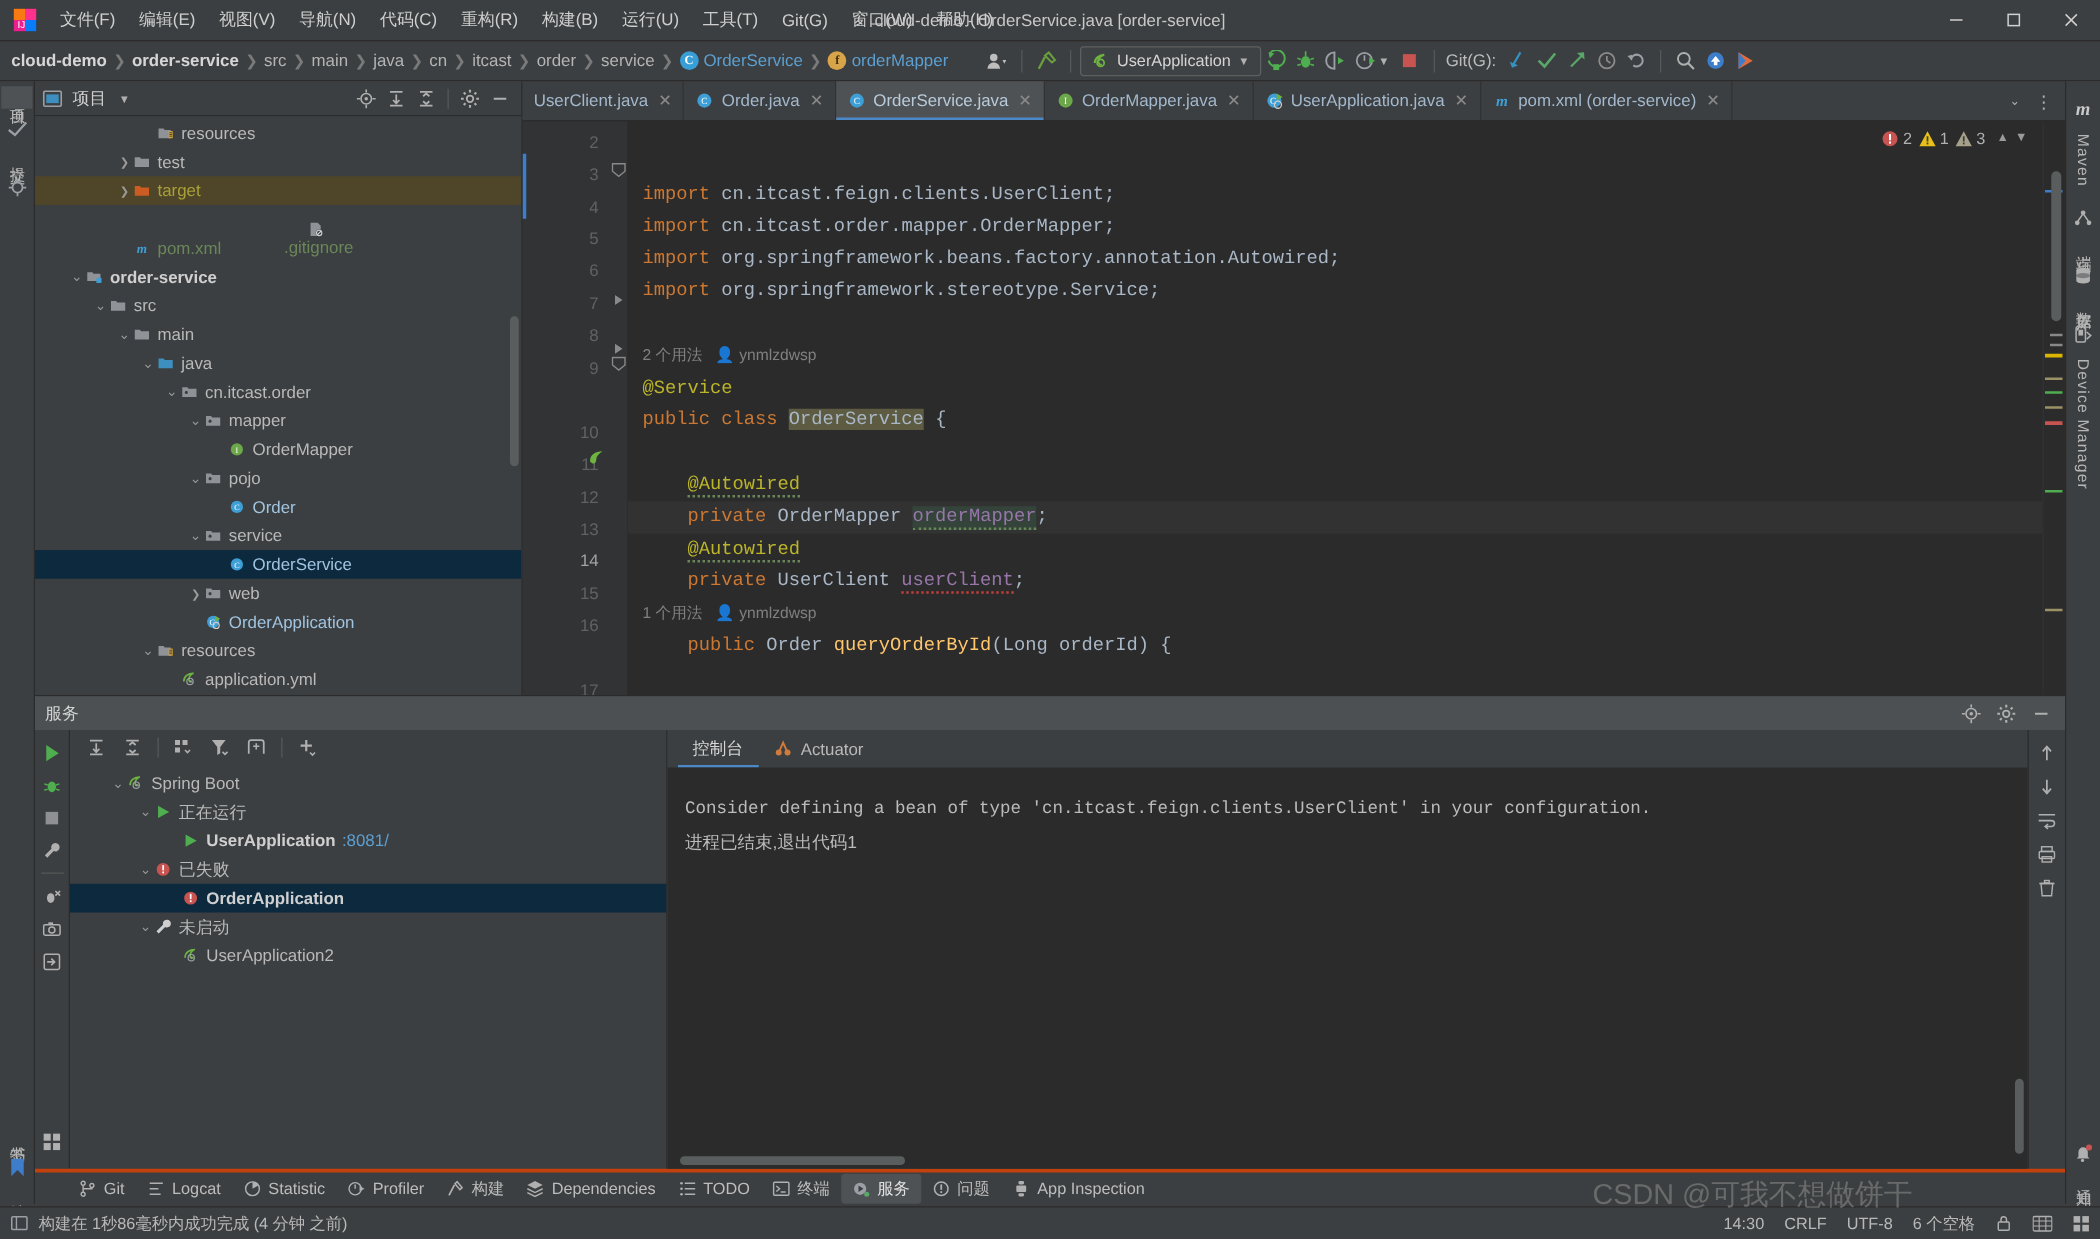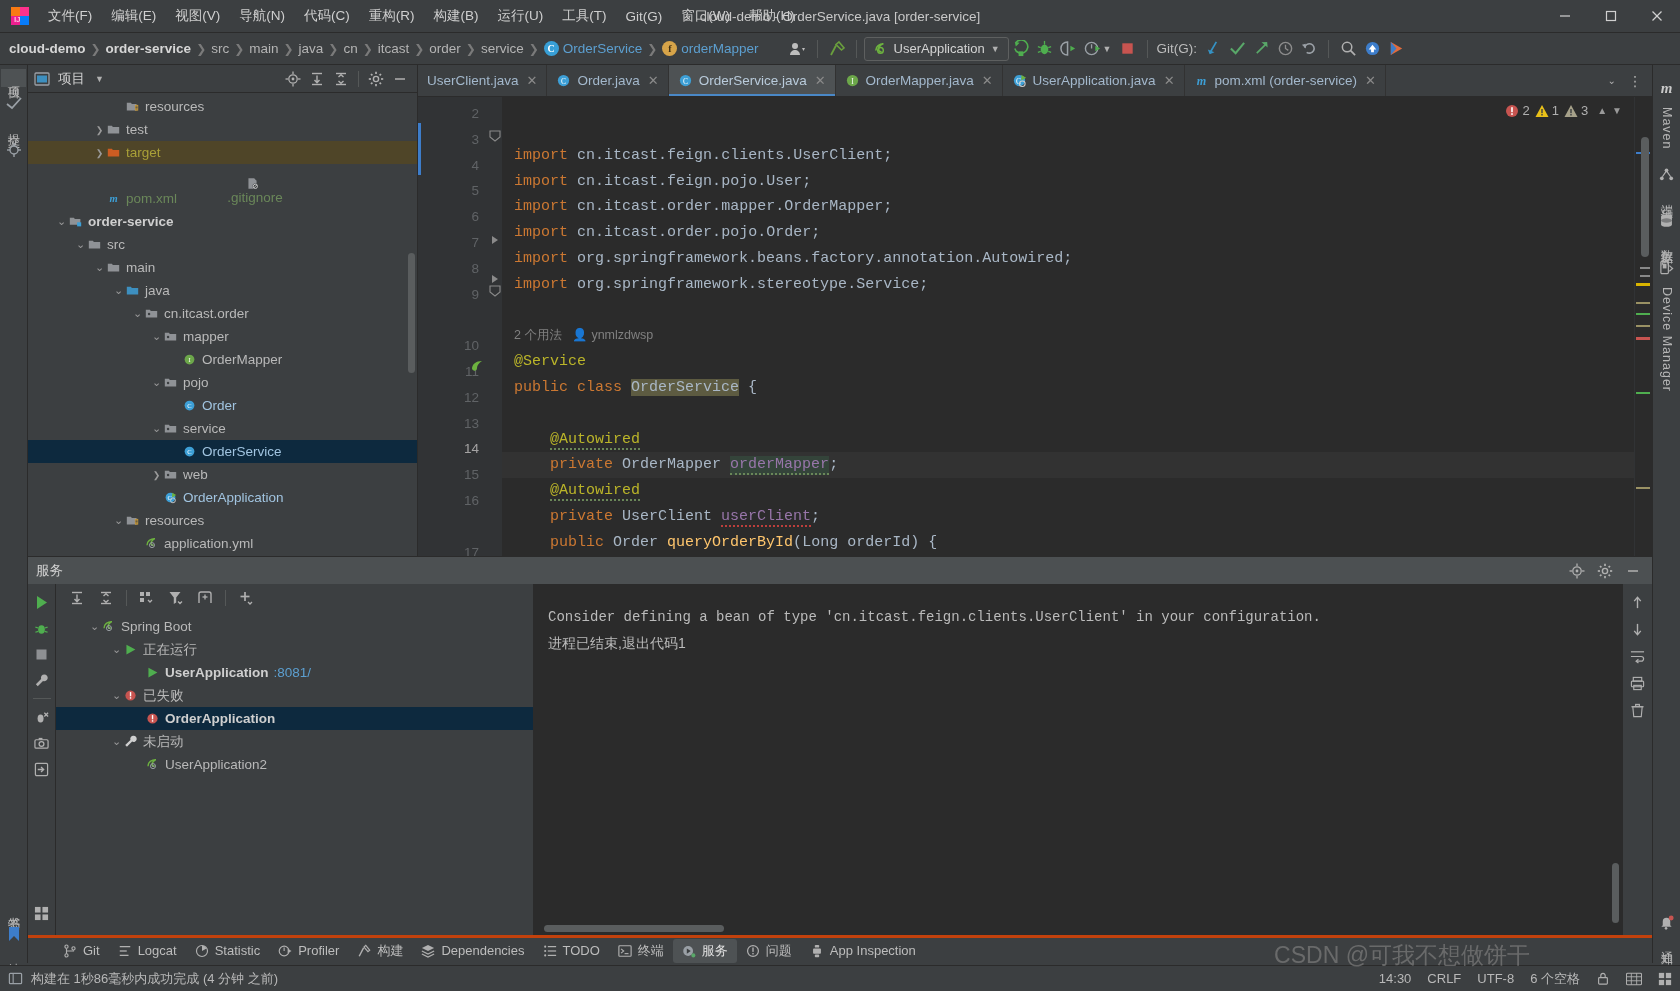--- a/index.html
+++ b/index.html
@@ -723,34 +723,33 @@
               </div>
               <div style="position: absolute; left: 1px; top: 176px; width: 12px; height: 12px;">
                 <svg width="12" height="12" viewBox="0 0 12 12">
                   <path d="M3 2 L9 6 L3 10 Z" fill="#8a8a8a"></path>
                 </svg>
               </div>
             </div>
           <div id="code">
               <div class="cline mono"></div>
               <div class="cline mono"><span class="kw">import</span><span class="plain"> </span><span class="plain">cn</span><span class="plain">.</span><span class="plain">itcast</span><span class="plain">.</span><span class="plain">feign</span><span class="plain">.</span><span class="plain">clients</span><span class="plain">.</span><span class="typ">UserClient</span><span class="plain">;</span></div>
-              <div class="cline mono"><span class="kw">import</span><span class="plain"> </span><span class="plain">cn</span><span class="plain">.</span><span class="plain">itcast</span><span class="plain">.</span><span class="plain">feign</span><span class="plain">.</span><span class="plain">pojo</span><span class="plain">.</span><span class="typ">User</span><span class="plain">;</span></div>
               <div class="cline mono"><span class="kw">import</span><span class="plain"> </span><span class="plain">cn</span><span class="plain">.</span><span class="plain">itcast</span><span class="plain">.</span><span class="plain">order</span><span class="plain">.</span><span class="plain">mapper</span><span class="plain">.</span><span class="typ">OrderMapper</span><span class="plain">;</span></div>
-              <div class="cline mono"><span class="kw">import</span><span class="plain"> </span><span class="plain">cn</span><span class="plain">.</span><span class="plain">itcast</span><span class="plain">.</span><span class="plain">order</span><span class="plain">.</span><span class="plain">pojo</span><span class="plain">.</span><span class="typ">Order</span><span class="plain">;</span></div>
               <div class="cline mono"><span class="kw">import</span><span class="plain"> </span><span class="plain">org</span><span class="plain">.</span><span class="plain">springframework</span><span class="plain">.</span><span class="plain">beans</span><span class="plain">.</span><span class="plain">factory</span><span class="plain">.</span><span class="plain">annotation</span><span class="plain">.</span><span class="typ">Autowired</span><span class="plain">;</span></div>
               <div class="cline mono"><span class="kw">import</span><span class="plain"> </span><span class="plain">org</span><span class="plain">.</span><span class="plain">springframework</span><span class="plain">.</span><span class="plain">stereotype</span><span class="plain">.</span><span class="typ">Service</span><span class="plain">;</span></div>
               <div class="cline mono"></div>
               <div class="cline mono"><span class="hint"><span>2 个用法   </span><span>👤 </span><span>ynmlzdwsp</span></span></div>
               <div class="cline mono"><span class="ann">@Service</span></div>
               <div class="cline mono"><span class="kw">public</span><span class="plain"> </span><span class="kw">class</span><span class="plain"> </span><span class="typ clsbg">OrderService</span><span class="plain"> </span><span class="plain">{</span></div>
               <div class="cline mono"></div>
               <div class="cline mono">    <span class="ann sq">@Autowired</span></div>
               <div class="cline mono hi">    <span class="kw">private</span><span class="plain"> </span><span class="typ">OrderMapper</span><span class="plain"> </span><span class="fld fldbg sq">orderMapper</span><span class="plain">;</span></div>
               <div class="cline mono">    <span class="ann sq">@Autowired</span></div>
               <div class="cline mono">    <span class="kw">private</span><span class="plain"> </span><span class="typ">UserClient</span><span class="plain"> </span><span class="fld sqr">userClient</span><span class="plain">;</span></div>
+              <div class="cline mono"><span class="hint"><span>1 个用法   </span><span>👤 </span><span>ynmlzdwsp</span></span></div>
               <div class="cline mono">    <span class="kw">public</span><span class="plain"> </span><span class="typ">Order</span><span class="plain"> </span><span class="mth">queryOrderById</span><span class="plain">(</span><span class="typ">Long</span><span class="plain"> </span><span class="plain">orderId</span><span class="plain">)</span><span class="plain"> </span><span class="plain">{</span></div>
             </div>
           <div id="inspect">
             <span class="badge">
               <svg width="14" height="14" viewBox="0 0 14 14">
                   <circle cx="7" cy="7" r="6" fill="#c75450"></circle>
                   <rect x="6.2" y="3.2" width="1.6" height="5" fill="#fff"></rect>
                   <rect x="6.2" y="9.2" width="1.6" height="1.7" fill="#fff"></rect>
                 </svg>
               <span>2</span>
@@ -988,20 +987,35 @@
                   <path d="M2.5 10 C2.5 5 7 2 12 2 C9 3.5 7.5 5.5 7.5 8 C7.5 10 9.5 10.8 10.8 9.6" fill="none" stroke="#6db33f" stroke-width="1.7"></path>
                   <circle cx="8.6" cy="10" r="3.1" fill="none" stroke="#9aa0a6" stroke-width="1.2"></circle>
                   <circle cx="8.6" cy="10" r="1" fill="#9aa0a6"></circle>
                 </svg>
                 <span class="lbl">UserApplication2</span>
               </div>
             </div>
         </div>
 
         <div id="console">
+          <div id="console-tabs">
+            <div class="ctab active">
+              <span>控制台</span>
+            </div>
+            <div class="ctab">
+              <span>
+                <svg width="16" height="16" viewBox="0 0 16 16">
+                    <circle cx="4" cy="11" r="2.4" fill="#d07a3c"></circle>
+                    <circle cx="11" cy="11" r="2.4" fill="#d07a3c"></circle>
+                    <path d="M4 11 L7.5 3 L11 11" fill="none" stroke="#d07a3c" stroke-width="1.5"></path>
+                  </svg>
+              </span>
+              <span>Actuator</span>
+            </div>
+          </div>
           <div id="console-out">
             <div class="oline"></div>
             <div class="oline">Consider defining a bean of type 'cn.itcast.feign.clients.UserClient' in your configuration.</div>
             <div class="oline"></div>
             <div class="oline"></div>
             <div class="oline cn">进程已结束,退出代码1</div>
             <div id="hscroll"></div>
             <div id="cvscroll"></div>
           </div>
         </div>

